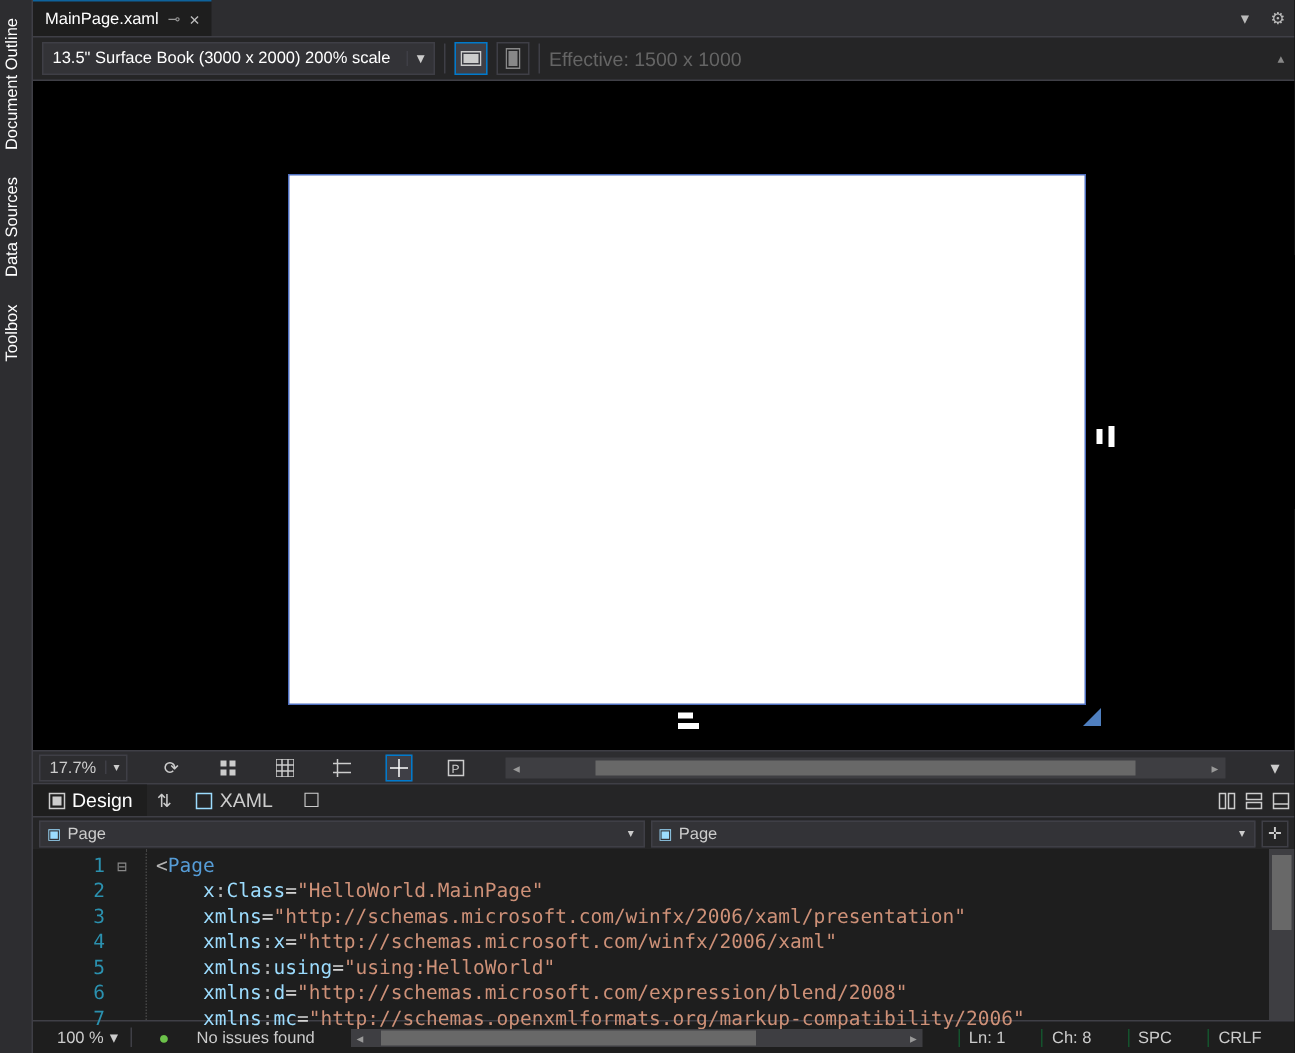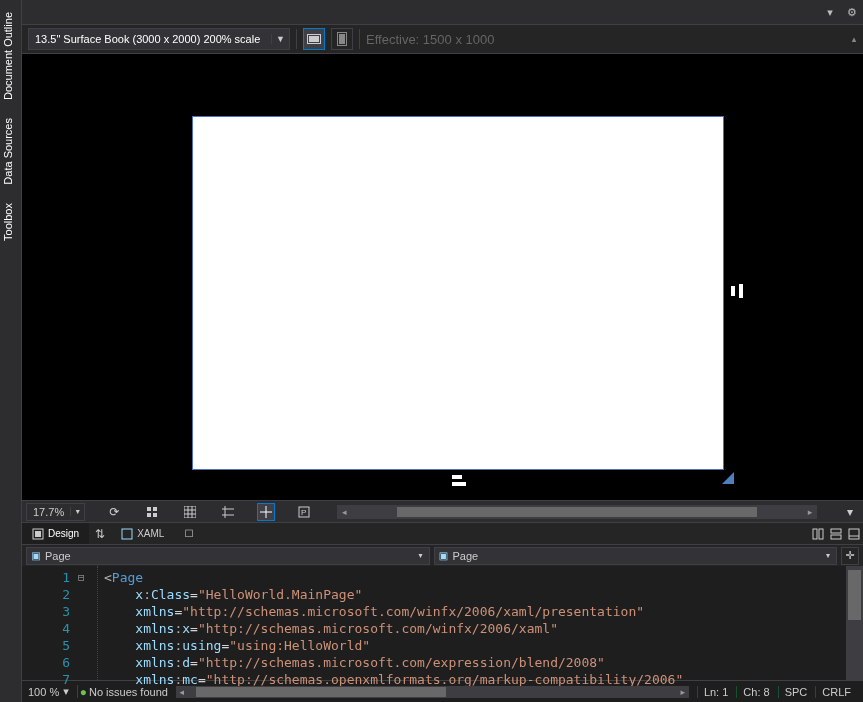--- a/index.html
+++ b/index.html
@@ -41,21 +41,21 @@
   .zoomdd{display:flex;align-items:center;border:1px solid #3f3f46;height:18px}
   .zoomdd span:first-child{padding:0 6px;font-size:11px}
   .zoomdd .caret{width:14px;text-align:center;font-size:8px;border-left:1px solid #3f3f46}
   .zicon{width:18px;height:18px;display:flex;align-items:center;justify-content:center;color:#ccc;cursor:pointer;font-size:12px}
   .zicon.sel{border:1px solid #007acc;background:#3f3f46}
   .hscroll{flex:1;height:14px;background:#3e3e42;margin:0 4px;position:relative;display:flex;align-items:center}
   .hscroll .arrow{width:14px;text-align:center;font-size:9px;color:#999}
   .hscroll .thumb{position:absolute;left:60px;right:60px;top:2px;bottom:2px;background:#686868}
   
   .splitbar{height:22px;background:#252526;border-top:1px solid #3f3f46;display:flex;align-items:stretch}
-  .splittab{display:flex;align-items:center;gap:4px;padding:0 10px;font-size:10px;color:#ccc;cursor:pointer}
+  .splittab{display:flex;align-items:center;gap:4px;padding:0 10px;font-size:13px;color:#ccc;cursor:pointer}
   .splittab.active{background:#1e1e1e;color:#fff}
   .swap{width:22px;display:flex;align-items:center;justify-content:center;font-size:12px;color:#ccc}
   .splitspacer{flex:1}
   .splitbtn{width:18px;display:flex;align-items:center;justify-content:center;color:#bbb;cursor:pointer}
   
   .crumbbar{height:22px;background:#252526;border-top:1px solid #3f3f46;display:flex;align-items:center;gap:4px;padding:0 4px}
   .crumbdd{flex:1;display:flex;align-items:center;border:1px solid #3f3f46;height:18px;background:#333337}
   .crumbdd .ic{width:18px;text-align:center;color:#9cdcfe;font-size:10px}
   .crumbdd .txt{flex:1;font-size:11px}
   .crumbdd .caret{width:16px;text-align:center;font-size:8px}
@@ -66,21 +66,21 @@
   .foldcol{width:20px;padding-top:3px;line-height:17px;color:#888;font-size:11px;border-right:1px dotted #444}
   .code{flex:1;padding:3px 0 0 6px;line-height:17px;white-space:pre}
   .t-el{color:#569cd6}
   .t-attr{color:#9cdcfe}
   .t-punc{color:#b4b4b4}
   .t-op{color:#d4d4d4}
   .t-str{color:#ce9178}
   .vscroll{width:17px;background:#3e3e42;position:relative}
   .vscroll .vthumb{position:absolute;left:2px;right:2px;top:4px;height:50px;background:#686868}
   
-  .status{height:22px;background:#1e1e1e;border-top:1px solid #3f3f46;display:flex;align-items:center;font-size:11px;padding:0 6px;gap:2px}
+  .status{height:22px;background:#1e1e1e;border-top:1px solid #3f3f46;display:flex;align-items:center;font-size:11px;padding:0 16px;gap:18px}
   .status .zdd{display:flex;align-items:center;gap:4px;border-right:1px solid #3f3f46;padding-right:8px}
   .status .scroll2{flex:1;height:12px;background:#3e3e42;position:relative;display:flex;align-items:center;margin:0 6px}
   .status .scroll2 .arrow{width:12px;text-align:center;font-size:9px;color:#999}
   .status .scroll2 .thumb{position:absolute;left:20px;width:250px;top:1px;bottom:1px;background:#686868}
   .status .cell{padding:0 6px;border-left:1px solid #14532d}
   .ok{color:#6cc24a;font-size:12px}
   svg{display:block}
 </style>
 </head>
 <body>
@@ -88,20 +88,25 @@
 <div class="root">
   <div class="sidetabs">
     <div class="sidetab">Document Outline</div>
     <div class="sidetab">Data Sources</div>
     <div class="sidetab">Toolbox</div>
   </div>
 
   <div class="main">
 
     <div class="tabbar">
+      <div class="filetab">
+        <span>MainPage.xaml</span>
+        <span class="pin">⊸</span>
+        <span class="x">×</span>
+      </div>
       <div class="tabspacer"></div>
       <div class="tool">▾</div>
       <div class="tool">⚙</div>
     </div>
 
     <div class="devbar">
       <div class="devdd">
         <span class="txt">13.5" Surface Book (3000 x 2000) 200% scale</span>
         <span class="caret">▼</span>
       </div>

